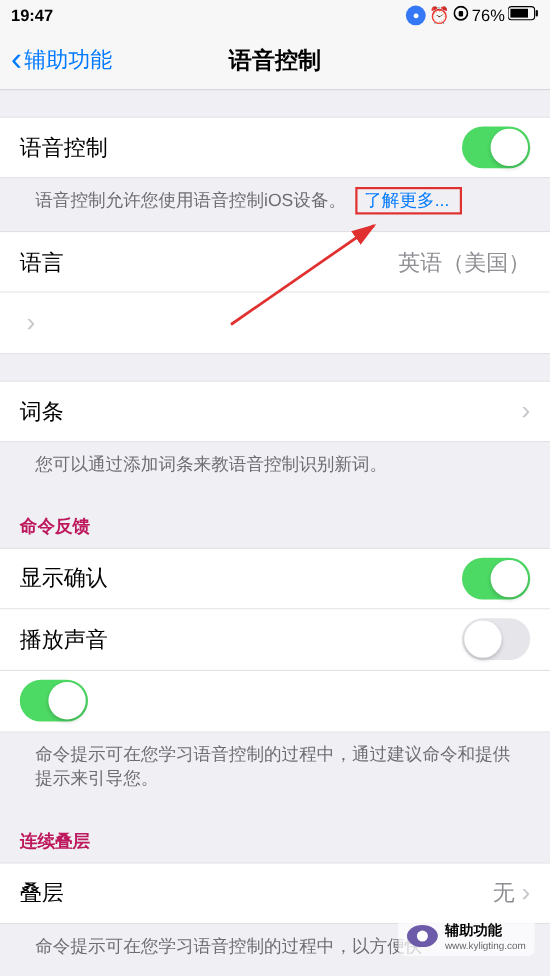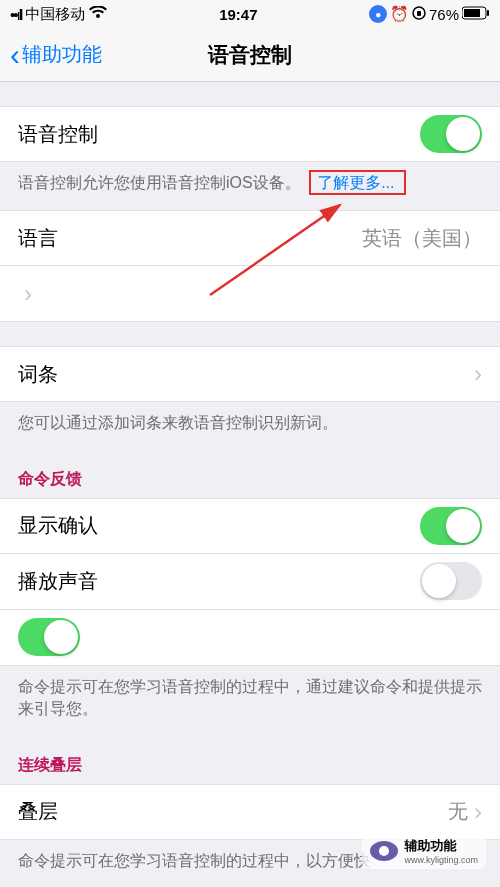--- a/index.html
+++ b/index.html
@@ -53,21 +53,21 @@
       font-size: 20px;
       border-bottom: 1px solid #e0e0e5;
     }
     .row.first { border-top: 1px solid #e0e0e5; }
     .row-label { color: #000; }
     .row-value { color: #8e8e93; font-size: 20px; }
     .chevron-right { color: #c7c7cc; font-size: 24px; margin-left: 6px; font-weight: 300; }
     .footer-text {
       color: #6d6d72;
       font-size: 16px;
-      padding: 10px 18px 16px;
+      padding: 10px 32px 16px;
       line-height: 1.4;
     }
     .header-text {
       color: #be185d;
       font-size: 16px;
       padding: 18px 18px 8px;
       font-weight: bold;
     }
     .learn-more {
       color: #007aff;
@@ -128,29 +128,20 @@
       top: 200px;
       left: 200px;
       pointer-events: none;
     }
     .right-group { display: flex; align-items: center; }
   </style>
 </head>
 <body>
 
 <div class="status-bar">
-  <div class="status-left">
-    <span class="signal">••ıll</span>
-    <span>中国移动</span>
-    <span>
-      <svg width="18" height="14" viewBox="0 0 18 14">
-          <path d="M9 12a2 2 0 100-4 2 2 0 000 4zM3 6c3-3 9-3 12 0l-1.5 1.5c-2.5-2.5-6.5-2.5-9 0L3 6zM0 3c5-5 13-5 18 0l-1.5 1.5c-4-4-11-4-15 0L0 3z" fill="#000"></path>
-        </svg>
-    </span>
-  </div>
   <div style="font-weight:600">19:47</div>
   <div class="status-right">
     <span style="width:18px;height:18px;border-radius:50%;background:#3578f6;display:flex;align-items:center;justify-content:center;color:#fff;font-size:10px">●</span>
     <span>⏰</span>
     <span>
       <svg width="14" height="14" viewBox="0 0 14 14">
           <circle cx="7" cy="7" r="6" fill="none" stroke="#000" stroke-width="1.5"></circle>
           <rect x="5" y="5" width="4" height="5" rx="1" fill="#000"></rect>
         </svg>
     </span>

